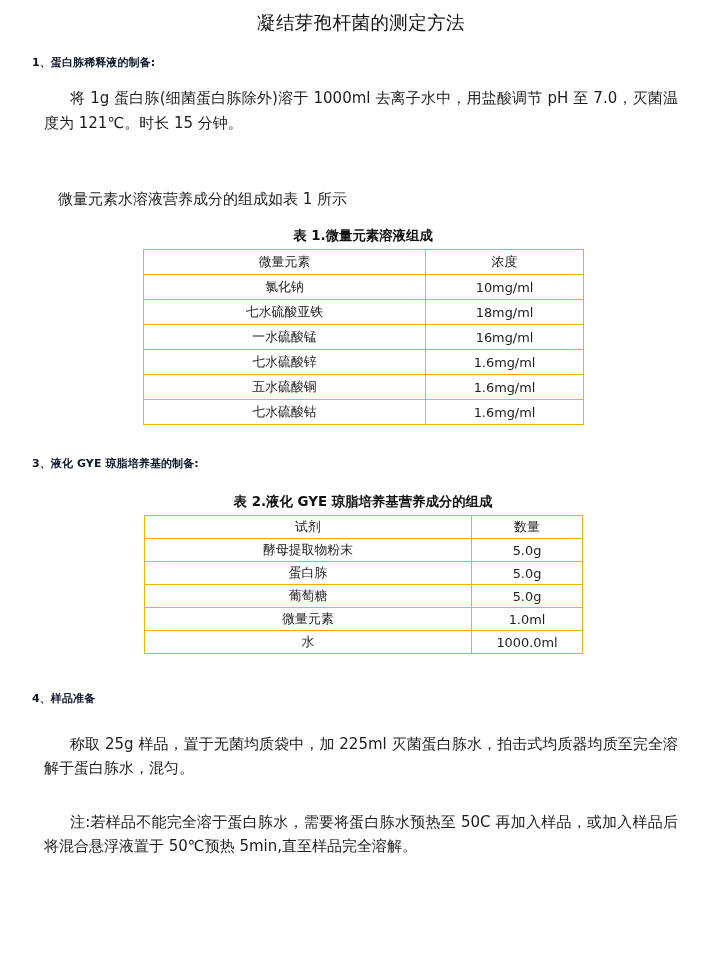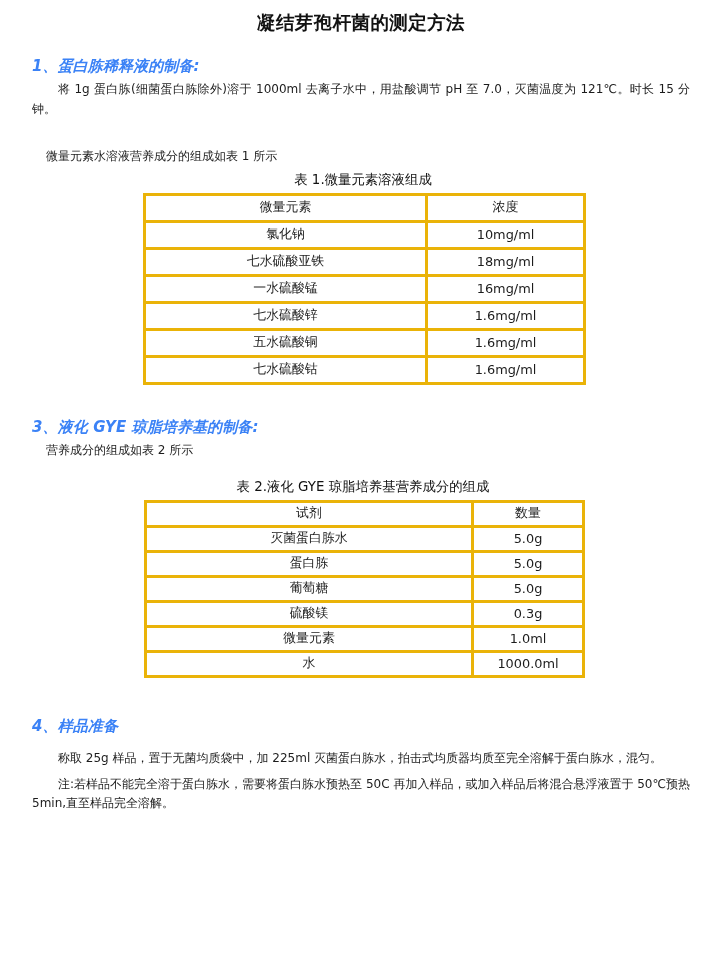--- a/index.html
+++ b/index.html
@@ -20,81 +20,80 @@
     width: 726px;
     height: 955px;
     box-sizing: border-box;
     padding: 0 36px 0 32px;
     position: relative;
   }
 
   .doc-title {
     text-align: center;
     font-size: 18.5px;
-    font-weight: bold;
+    font-weight: normal;
     letter-spacing: 0.4px;
     margin: 11px 0 0 0;
     line-height: 1.35;
     color: #111;
   }
 
   .section-heading {
-    font-size: 15px;
+    font-size: 11px;
     font-weight: bold;
     line-height: 1.5;
     margin: 0;
-    color: #3b82f6;
+    color: #0f172a;
     letter-spacing: 0.1px;
-    font-style: italic;
   }
 
   .sub-heading {
     font-size: 13.2px;
     font-weight: normal;
     line-height: 1.5;
     margin: 0;
     padding-left: 14px;
     color: #1c1c1c;
   }
 
   .para {
-    font-size: 12px;
+    font-size: 15px;
     line-height: 1.62;
-    margin: 0;
+    margin: 12px;
     text-align: justify;
     text-justify: inter-ideograph;
     color: #1c1c1c;
   }
   .para.indent { text-indent: 26px; }
   .para.indent-sm { text-indent: 14px; }
 
   .spacer-lg { height: 19px; }
   .spacer-md { height: 12px; }
   .spacer-sm { height: 6px; }
   .spacer-xs { height: 3px; }
 
   .table-caption {
     font-size: 13.4px;
-    font-weight: normal;
+    font-weight: bold;
     text-align: center;
     line-height: 1.5;
     margin: 0;
     color: #111;
   }
   .cap-t1 { width: 440px; margin: 0 auto 0 111px; }
   .cap-t2 { width: 438px; margin: 13px auto 0 112px; }
 
   table.doc-table {
     border-collapse: collapse;
     table-layout: fixed;
     font-size: 12.9px;
     color: #1c1c1c;
   }
   table.doc-table td, table.doc-table th {
-    border: 3px solid #eab308;
+    border: 1px solid #eab308;
     text-align: center;
     font-weight: normal;
     padding: 0;
     vertical-align: middle;
     white-space: nowrap;
   }
   table.doc-table th { font-weight: normal; }
 
   
   #table-trace {
@@ -178,57 +177,52 @@
         <td class="num">1.6mg/ml</td>
       </tr>
     </tbody>
   </table>
 
   <div class="spacer-lg"></div>
   <div class="spacer-md"></div>
 
   <div class="section-heading">3、液化 GYE 琼脂培养基的制备:</div>
   <div class="spacer-xs"></div>
-  <p class="para indent-sm">营养成分的组成如表 2 所示</p>
 
   <div class="spacer-xs"></div>
 
   <div class="table-caption cap-t2">表 2.液化 GYE 琼脂培养基营养成分的组成</div>
 
   <div class="spacer-xs"></div>
 
   <table class="doc-table" id="table-gye">
     <colgroup>
         <col class="c1">
         <col class="c2">
       </colgroup>
     <thead>
       <tr>
         <th>试剂</th>
         <th>数量</th>
       </tr>
     </thead>
     <tbody>
       <tr>
-        <td>灭菌蛋白胨水</td>
+        <td>酵母提取物粉末</td>
         <td class="num">5.0g</td>
       </tr>
       <tr>
         <td>蛋白胨</td>
         <td class="num">5.0g</td>
       </tr>
       <tr>
         <td>葡萄糖</td>
         <td class="num">5.0g</td>
       </tr>
       <tr>
-        <td>硫酸镁</td>
-        <td class="num">0.3g</td>
-      </tr>
-      <tr>
         <td>微量元素</td>
         <td class="num">1.0ml</td>
       </tr>
       <tr>
         <td>水</td>
         <td class="num">1000.0ml</td>
       </tr>
     </tbody>
   </table>
 

